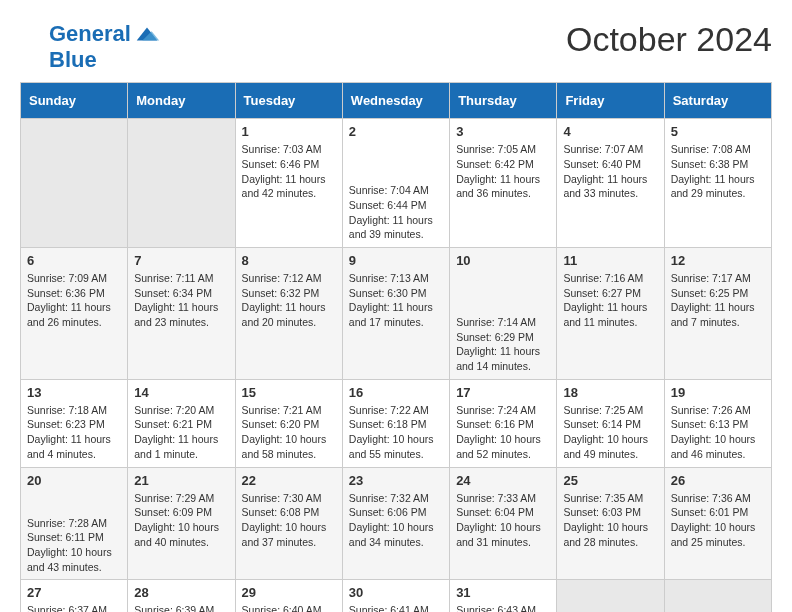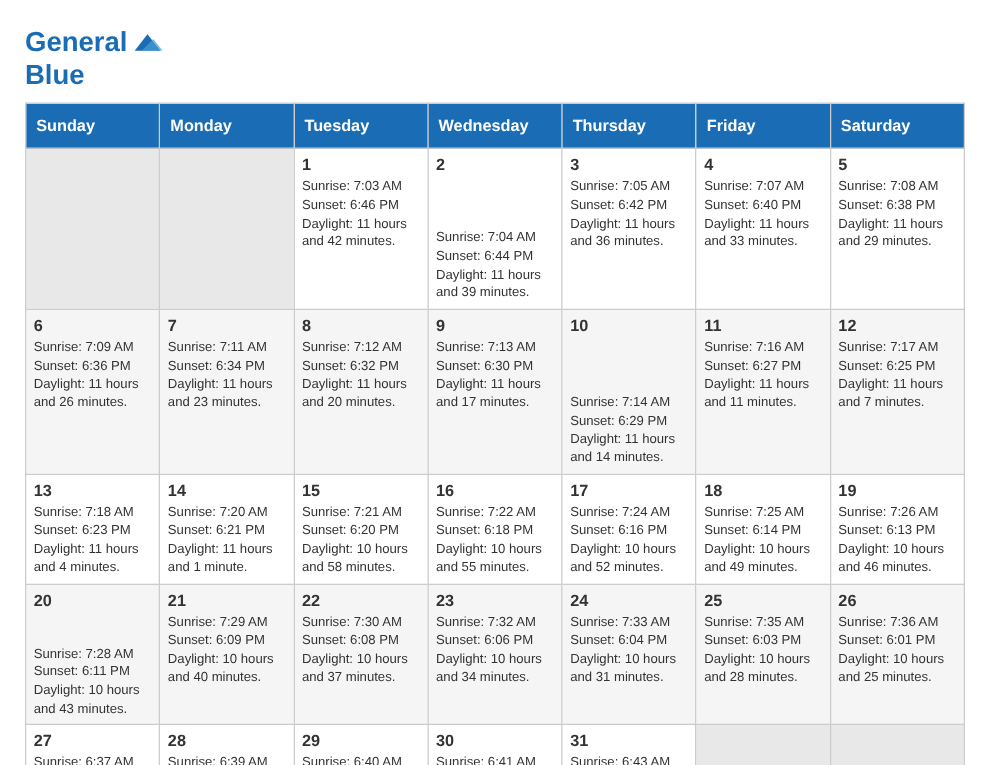--- a/index.html
+++ b/index.html
@@ -12,20 +12,21 @@
     }
     .header {
       display: flex;
       justify-content: space-between;
       align-items: flex-start;
       margin-bottom: 10px;
     }
     .logo {
       display: flex;
       align-items: center;
+      margin-left: 29px;
     }
     .logo-text {
       font-size: 22px;
       font-weight: bold;
       color: #333;
       line-height: 1.1;
     }
     .logo-text span {
       color: #1a6db5;
     }
@@ -99,20 +100,21 @@
         </span>
         <svg class="logo-icon" viewBox="0 0 30 30">
           <polygon points="4,22 15,8 26,22" fill="#1a6db5"></polygon>
           <polygon points="10,22 20,12 28,22" fill="#4a9fd4" opacity="0.7"></polygon>
         </svg>
       </div>
       <div class="logo-text" style="color:#1a6db5;">Blue</div>
     </div>
   </div>
   <div class="title-block">
+    <div class="month-title">October 2024</div>
   </div>
 </div>
 
 <table>
   <thead>
     <tr>
     <th>Sunday</th>
         <th>Monday</th>
         <th>Tuesday</th>
         <th>Wednesday</th>

